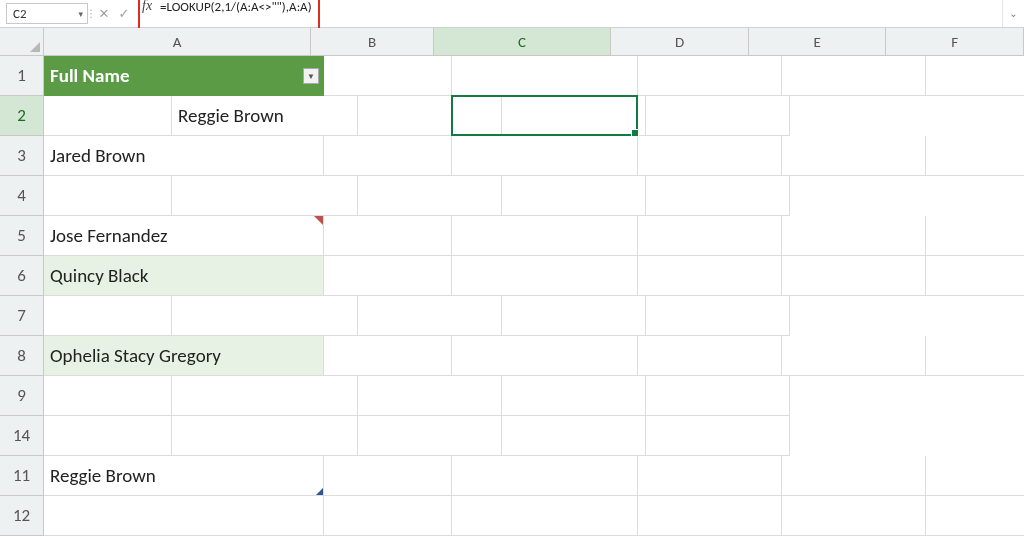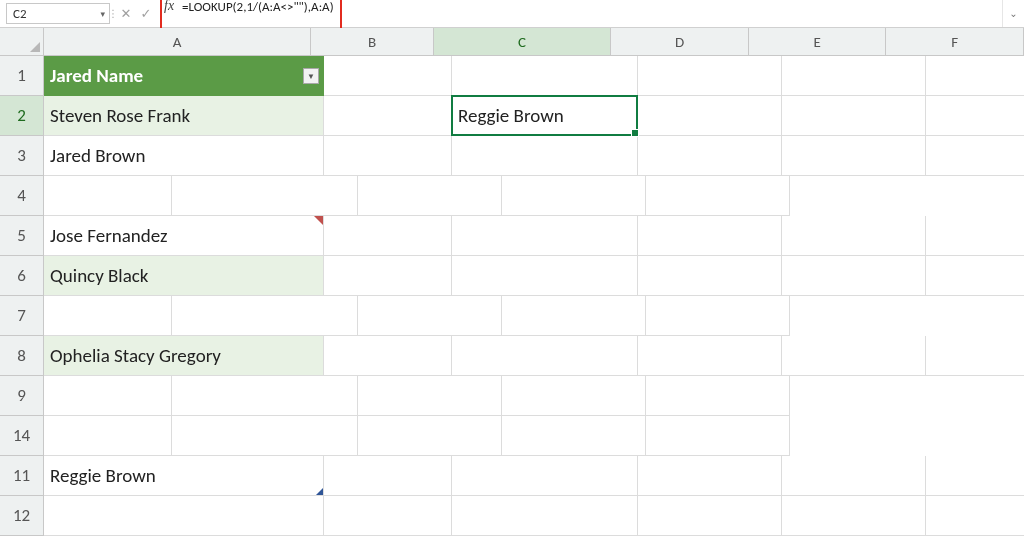--- a/index.html
+++ b/index.html
@@ -9,21 +9,21 @@
   .formula-bar {
     display: flex;
     align-items: stretch;
     height: 28px;
     border-bottom: 1px solid #d0d0d0;
     background: #fff;
     font-size: 13px;
     color: #333;
   }
   .name-box {
-    width: 104px;
+    width: 82px;
     border: 1px solid #c8c8c8;
     margin: 3px 0 3px 6px;
     display: flex;
     align-items: center;
     padding: 0 4px 0 6px;
     background: #fff;
     position: relative;
   }
   .name-box .chev {
     margin-left: auto;
@@ -250,32 +250,31 @@
     <div class="row-h">9</div>
     <div class="row-h">14</div>
     <div class="row-h">11</div>
     <div class="row-h">12</div>
   </div>
 
   <div class="grid">
 
     <div class="row">
       <div class="cell cA header-cell">
-        <span>Jared Name</span>
+        <span>Full Name</span>
         <div class="filter-drop">▼</div>
       </div>
       <div class="cell cB"></div>
       <div class="cell cC"></div>
       <div class="cell cD"></div>
       <div class="cell cE"></div>
       <div class="cell cF"></div>
     </div>
 
     <div class="row">
-      <div class="cell cA banded">Steven Rose Frank</div>
       <div class="cell cB"></div>
       <div class="cell cC">Reggie  Brown</div>
       <div class="cell cD"></div>
       <div class="cell cE"></div>
       <div class="cell cF"></div>
     </div>
 
     <div class="row">
       <div class="cell cA">Jared  Brown</div>
       <div class="cell cB"></div>

